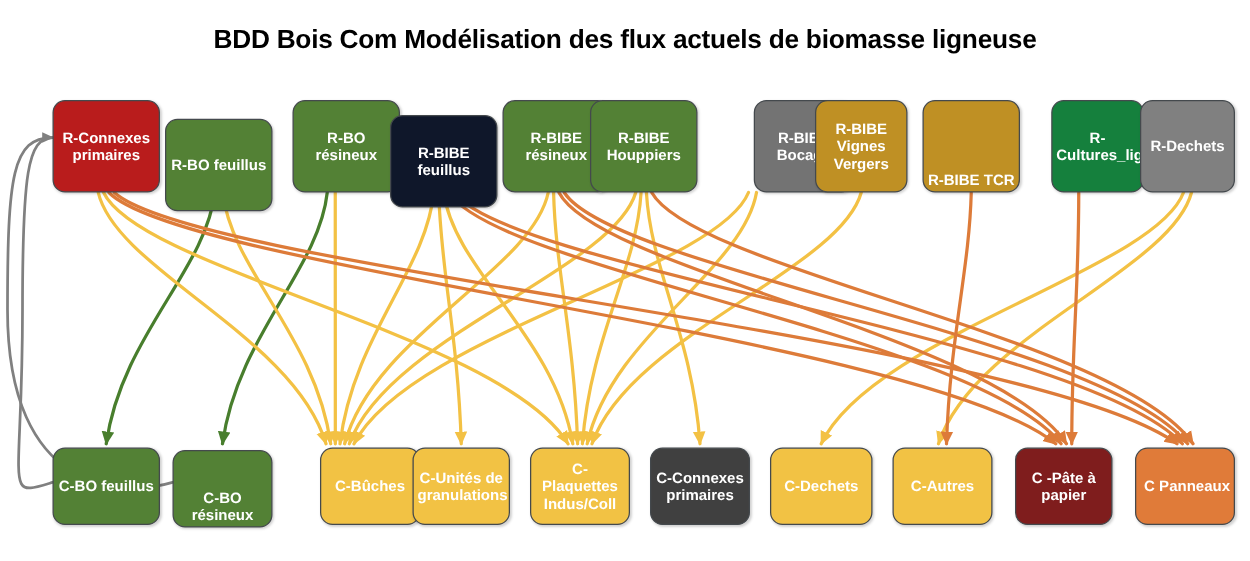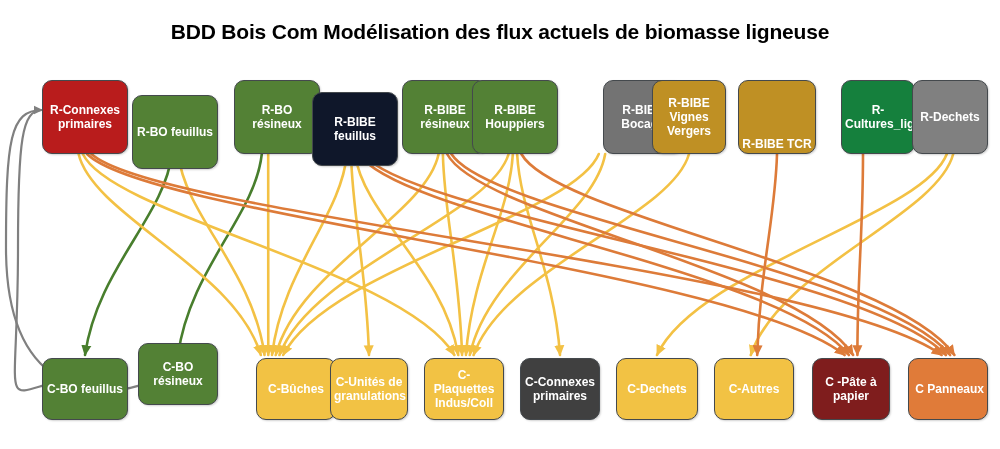--- a/index.html
+++ b/index.html
@@ -144,21 +144,21 @@
       </div>
       <div class="node" style="left: 826px; top: 80px; width: 74px; height: 74px; background: #15803d; margin-left: 15px;">
         <span>R-Cultures_ligno</span>
       </div>
       <div class="node" style="left: 912px; top: 80px; width: 76px; height: 74px; background: rgb(128, 128, 128);">
         <span>R-Dechets</span>
       </div>
       <div class="node" style="left: 42px; top: 358px; width: 86px; height: 62px; background: rgb(83, 129, 53);">
         <span>C-BO feuillus</span>
       </div>
-      <div class="node" style="left: 138px; top: 343px; width: 80px; height: 62px; background: rgb(83, 129, 53);">
+      <div class="node" style="left: 138px; top: 360px; width: 80px; height: 62px; background: rgb(83, 129, 53); align-items: flex-end;">
         <span>C-BO résineux</span>
       </div>
       <div class="node" style="left: 232px; top: 358px; width: 80px; height: 62px; background: rgb(242, 194, 68); margin-left: 24px;">
         <span>C-Bûches</span>
       </div>
       <div class="node" style="left: 330px; top: 358px; width: 78px; height: 62px; background: rgb(242, 194, 68);">
         <span>C-Unités de granulations</span>
       </div>
       <div class="node" style="left: 424px; top: 358px; width: 80px; height: 62px; background: rgb(242, 194, 68);">
         <span>C-Plaquettes Indus/Coll</span>

